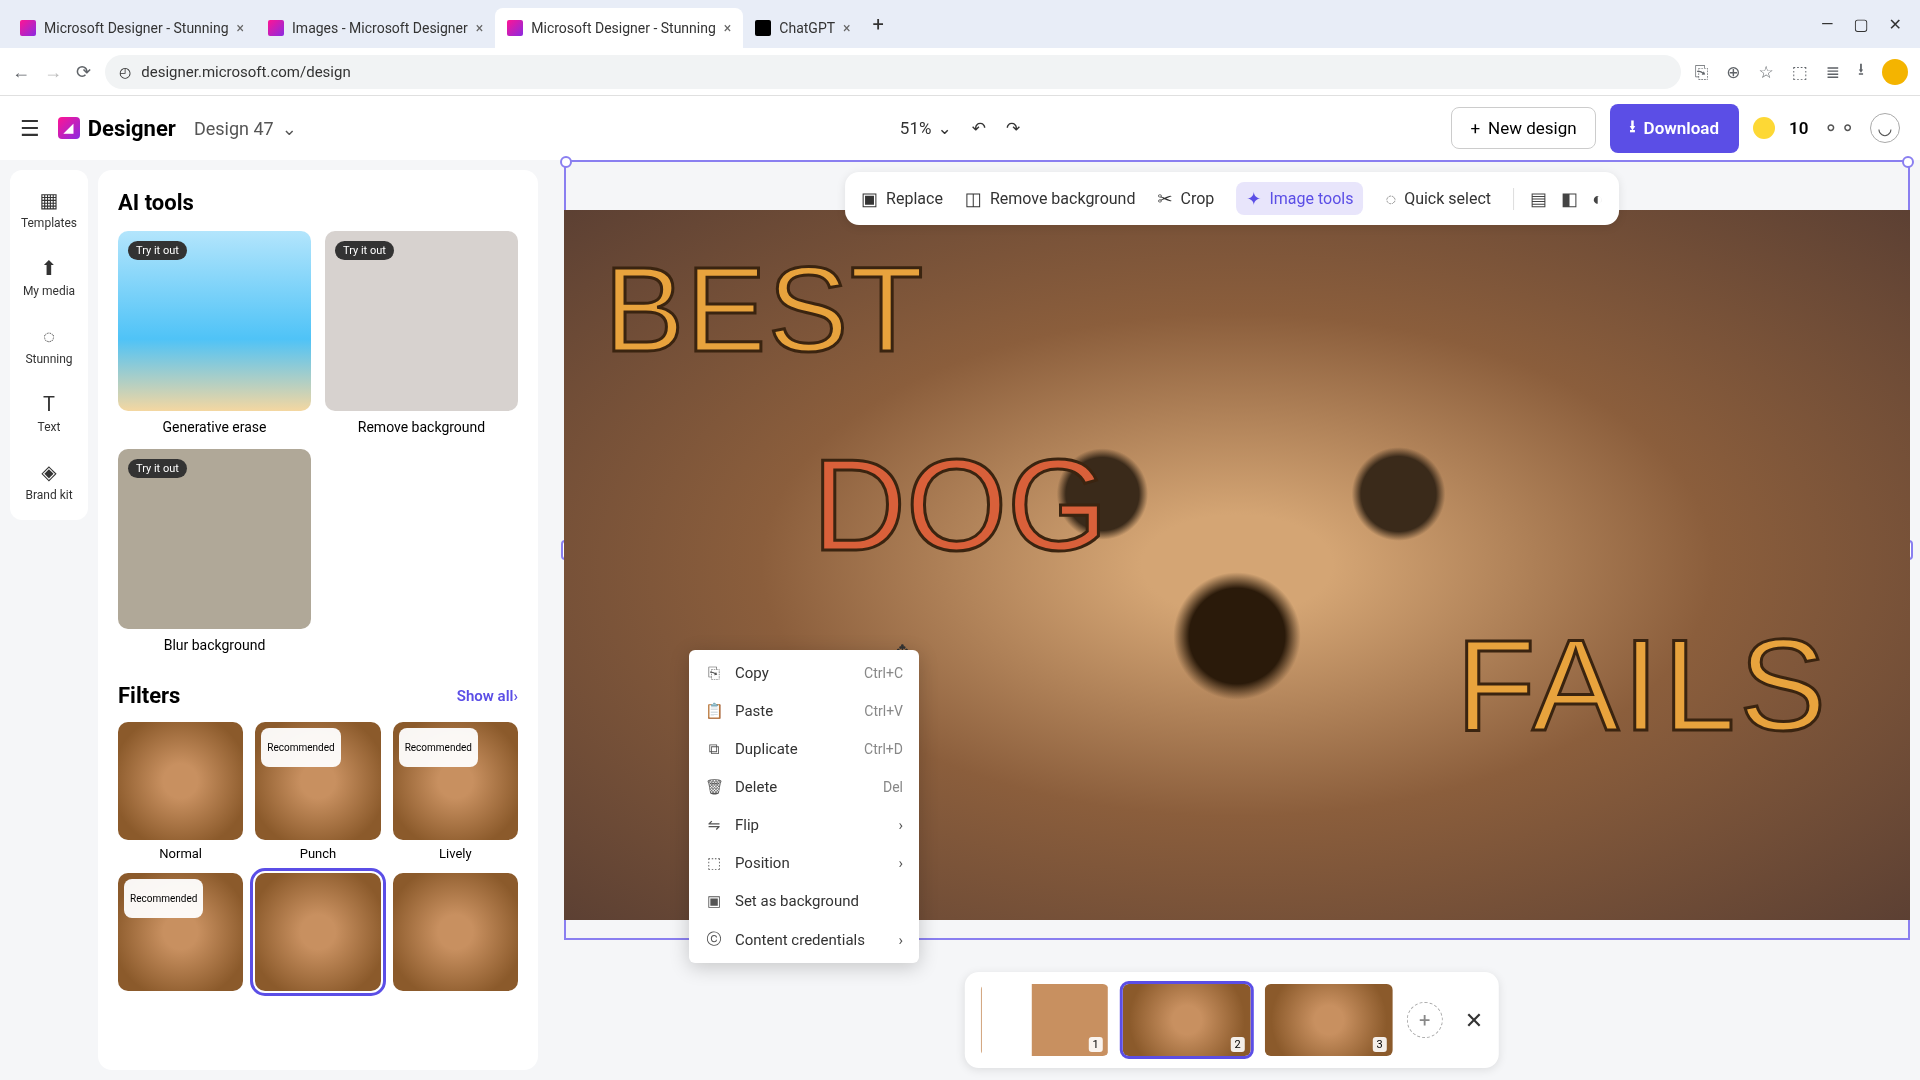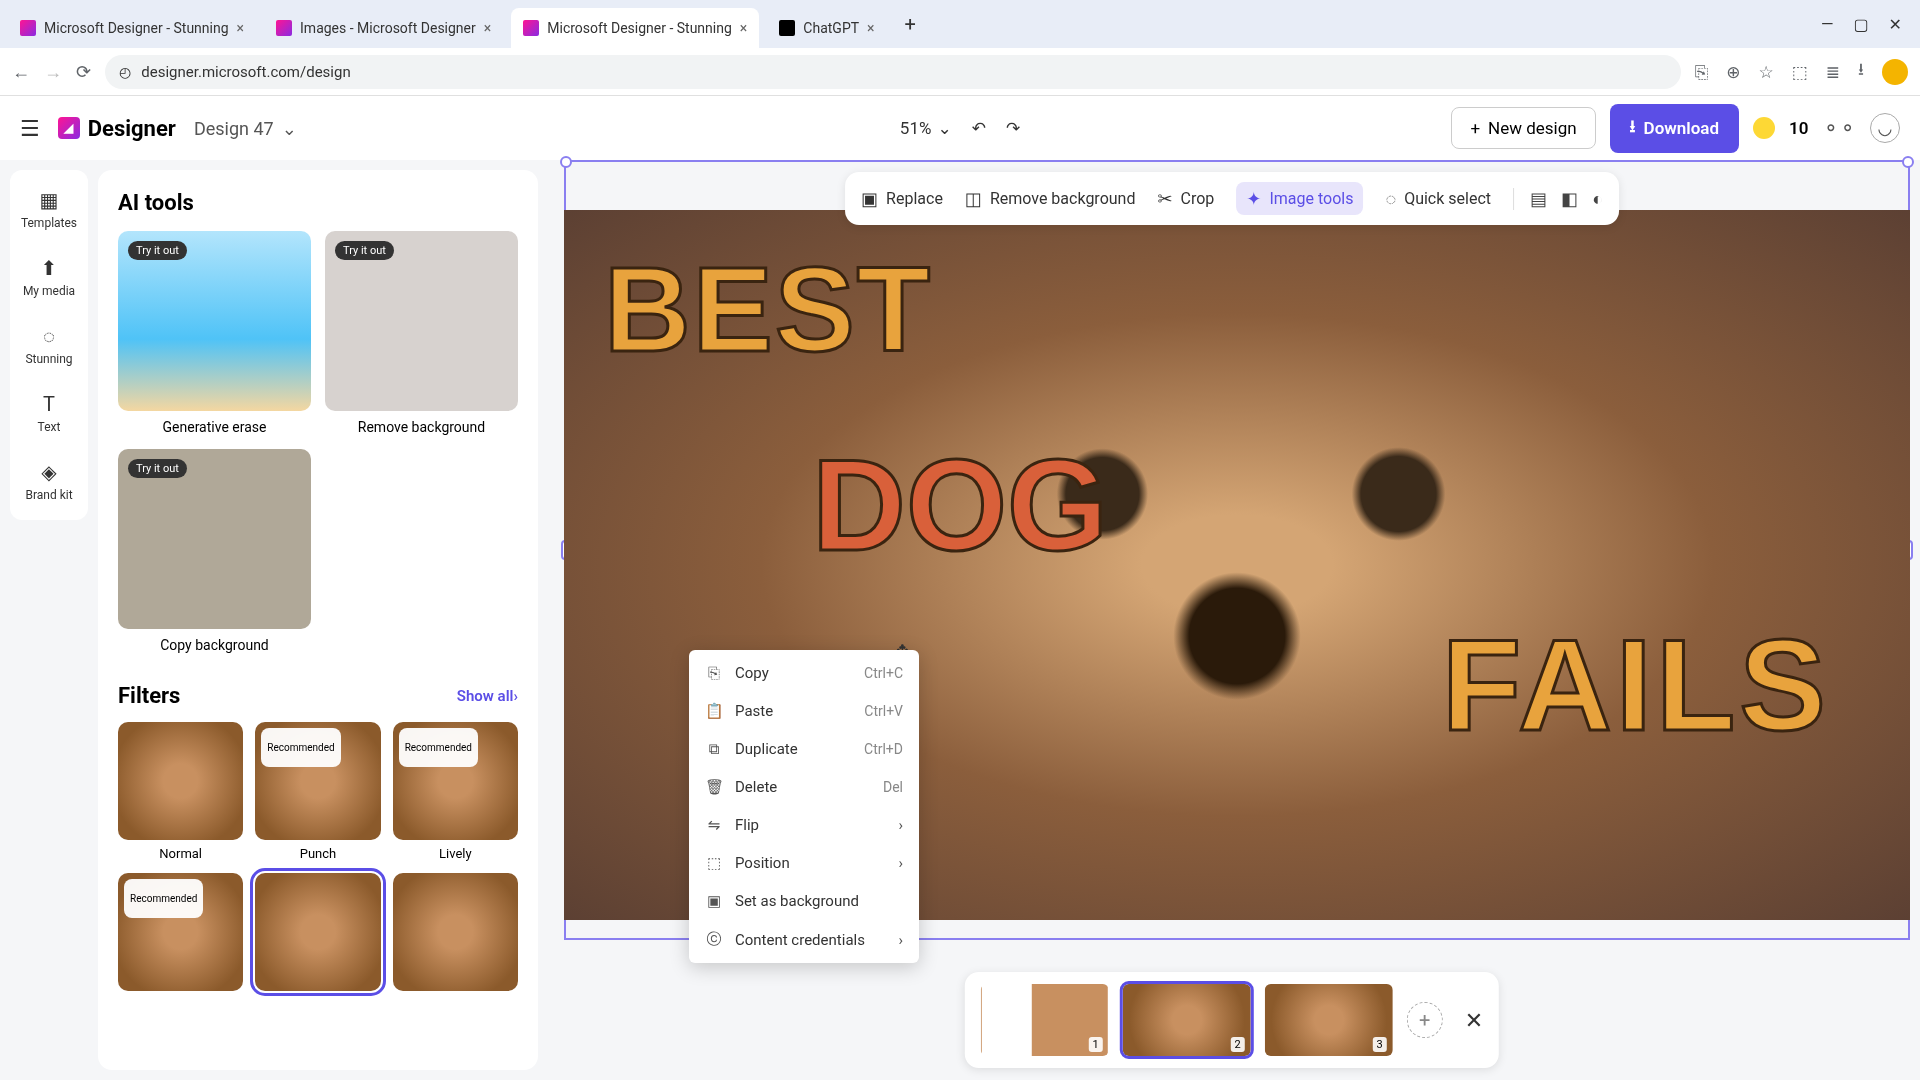--- a/index.html
+++ b/index.html
@@ -1,19 +1,19 @@
 <!DOCTYPE html>
 <html><head>
 <meta charset="utf-8">
 <style>
 * { margin:0; padding:0; box-sizing:border-box; font-family:-apple-system,BlinkMacSystemFont,"Segoe UI",Roboto,sans-serif; }
 body { width:1920px; height:1080px; background:#fff; overflow:hidden; position:relative; }
 
 
-.browser-top { background:#e8edf7; height:48px; display:flex; align-items:center; padding:12px 8px; gap:8px; }
+.browser-top { background:#e8edf7; height:48px; display:flex; align-items:center; padding:12px 8px; gap:0; }
 .tab { display:flex; align-items:center; gap:8px; padding:8px 12px; border-radius:8px 8px 0 0; font-size:14px; color:#333; max-width:260px; height:40px; margin-top:8px; }
 .tab.active { background:#fff; }
 .tab .favicon { width:16px; height:16px; border-radius:2px; flex-shrink:0; }
 .fav-d { background:linear-gradient(135deg,#ff1493,#8a2be2); }
 .fav-c { background:#000; border-radius:50%; }
 .tab-close { color:#666; font-size:14px; margin-left:auto; }
 .newtab { font-size:20px; color:#333; padding:0 10px; }
 .win-controls { margin-left:auto; display:flex; gap:20px; padding-right:10px; color:#333; }
 
 .addr-bar { background:#fff; height:48px; display:flex; align-items:center; padding:0 12px; gap:14px; border-bottom:1px solid #e0e0e0; }
@@ -78,21 +78,21 @@
 .h-mr { top:50%; right:-5px; width:8px; height:20px; border-radius:4px; transform:translateY(-50%); }
 
 .toolbar { position:absolute; top:12px; left:50%; transform:translateX(-50%); background:#fff; border-radius:14px; box-shadow:0 2px 10px rgba(0,0,0,0.1); display:flex; align-items:center; padding:10px 16px; gap:22px; z-index:5; }
 .tb-item { display:flex; align-items:center; gap:8px; font-size:16px; color:#333; white-space:nowrap; }
 .tb-item.active { background:#e8e5fb; border-radius:8px; padding:6px 10px; color:#5b4ee6; }
 .tb-icon { font-size:18px; }
 .tb-extra { display:flex; gap:14px; font-size:18px; color:#444; align-items:center; border-left:1px solid #ddd; padding-left:16px; }
 
 .canvas-img { position:absolute; left:20px; top:50px; right:10px; bottom:160px; background:radial-gradient(ellipse at center,#d4a574 10%,#8b5e3c 50%,#5c4033 100%); overflow:hidden; }
 .canvas-img::before { content:""; position:absolute; inset:0; background:radial-gradient(circle at 40% 40%,#3a2a1a 4%,transparent 5%),radial-gradient(circle at 62% 40%,#3a2a1a 4%,transparent 5%),radial-gradient(circle at 50% 60%,#2a1a0a 6%,transparent 8%); }
-.txt-best,.txt-dog,.txt-fails { position:absolute; font-family:"Arial Black",sans-serif; font-weight:700; -webkit-text-stroke:3px #3a2410; }
+.txt-best,.txt-dog,.txt-fails { position:absolute; font-family:"Arial Black",sans-serif; font-weight:400; -webkit-text-stroke:3px #3a2410; }
 .txt-best { top:30px; left:40px; font-size:120px; color:#e8a33d; letter-spacing:2px; }
 .txt-dog { top:220px; left:248px; font-size:130px; color:#d9603a; }
 .txt-fails { top:400px; right:80px; font-size:130px; color:#e8a33d; letter-spacing:4px; }
 
 .move-cursor { position:absolute; top:430px; left:330px; font-size:20px; color:#333; z-index:4; }
 
 
 .ctx { position:absolute; top:490px; left:145px; width:230px; background:#fff; border-radius:6px; box-shadow:0 4px 20px rgba(0,0,0,0.2); padding:4px 0; z-index:10; }
 .ctx-item { display:flex; align-items:center; padding:10px 16px; font-size:15px; color:#333; gap:12px; }
 .ctx-icon { width:18px; text-align:center; color:#555; font-size:15px; }
@@ -230,21 +230,21 @@
       <div class="tool-card">
         <div class="tool-thumb t2">
             <div class="pill">Try it out</div>
           </div>
         <div class="tool-label">Remove background</div>
       </div>
       <div class="tool-card">
         <div class="tool-thumb t3">
             <div class="pill">Try it out</div>
           </div>
-        <div class="tool-label">Copy background</div>
+        <div class="tool-label">Blur background</div>
       </div>
     </div>
     <div class="filter-head">
       <h2>Filters</h2>
       <div class="showall">
           <span>Show all</span>
           <span>›</span>
         </div>
     </div>
     <div class="filter-grid">

